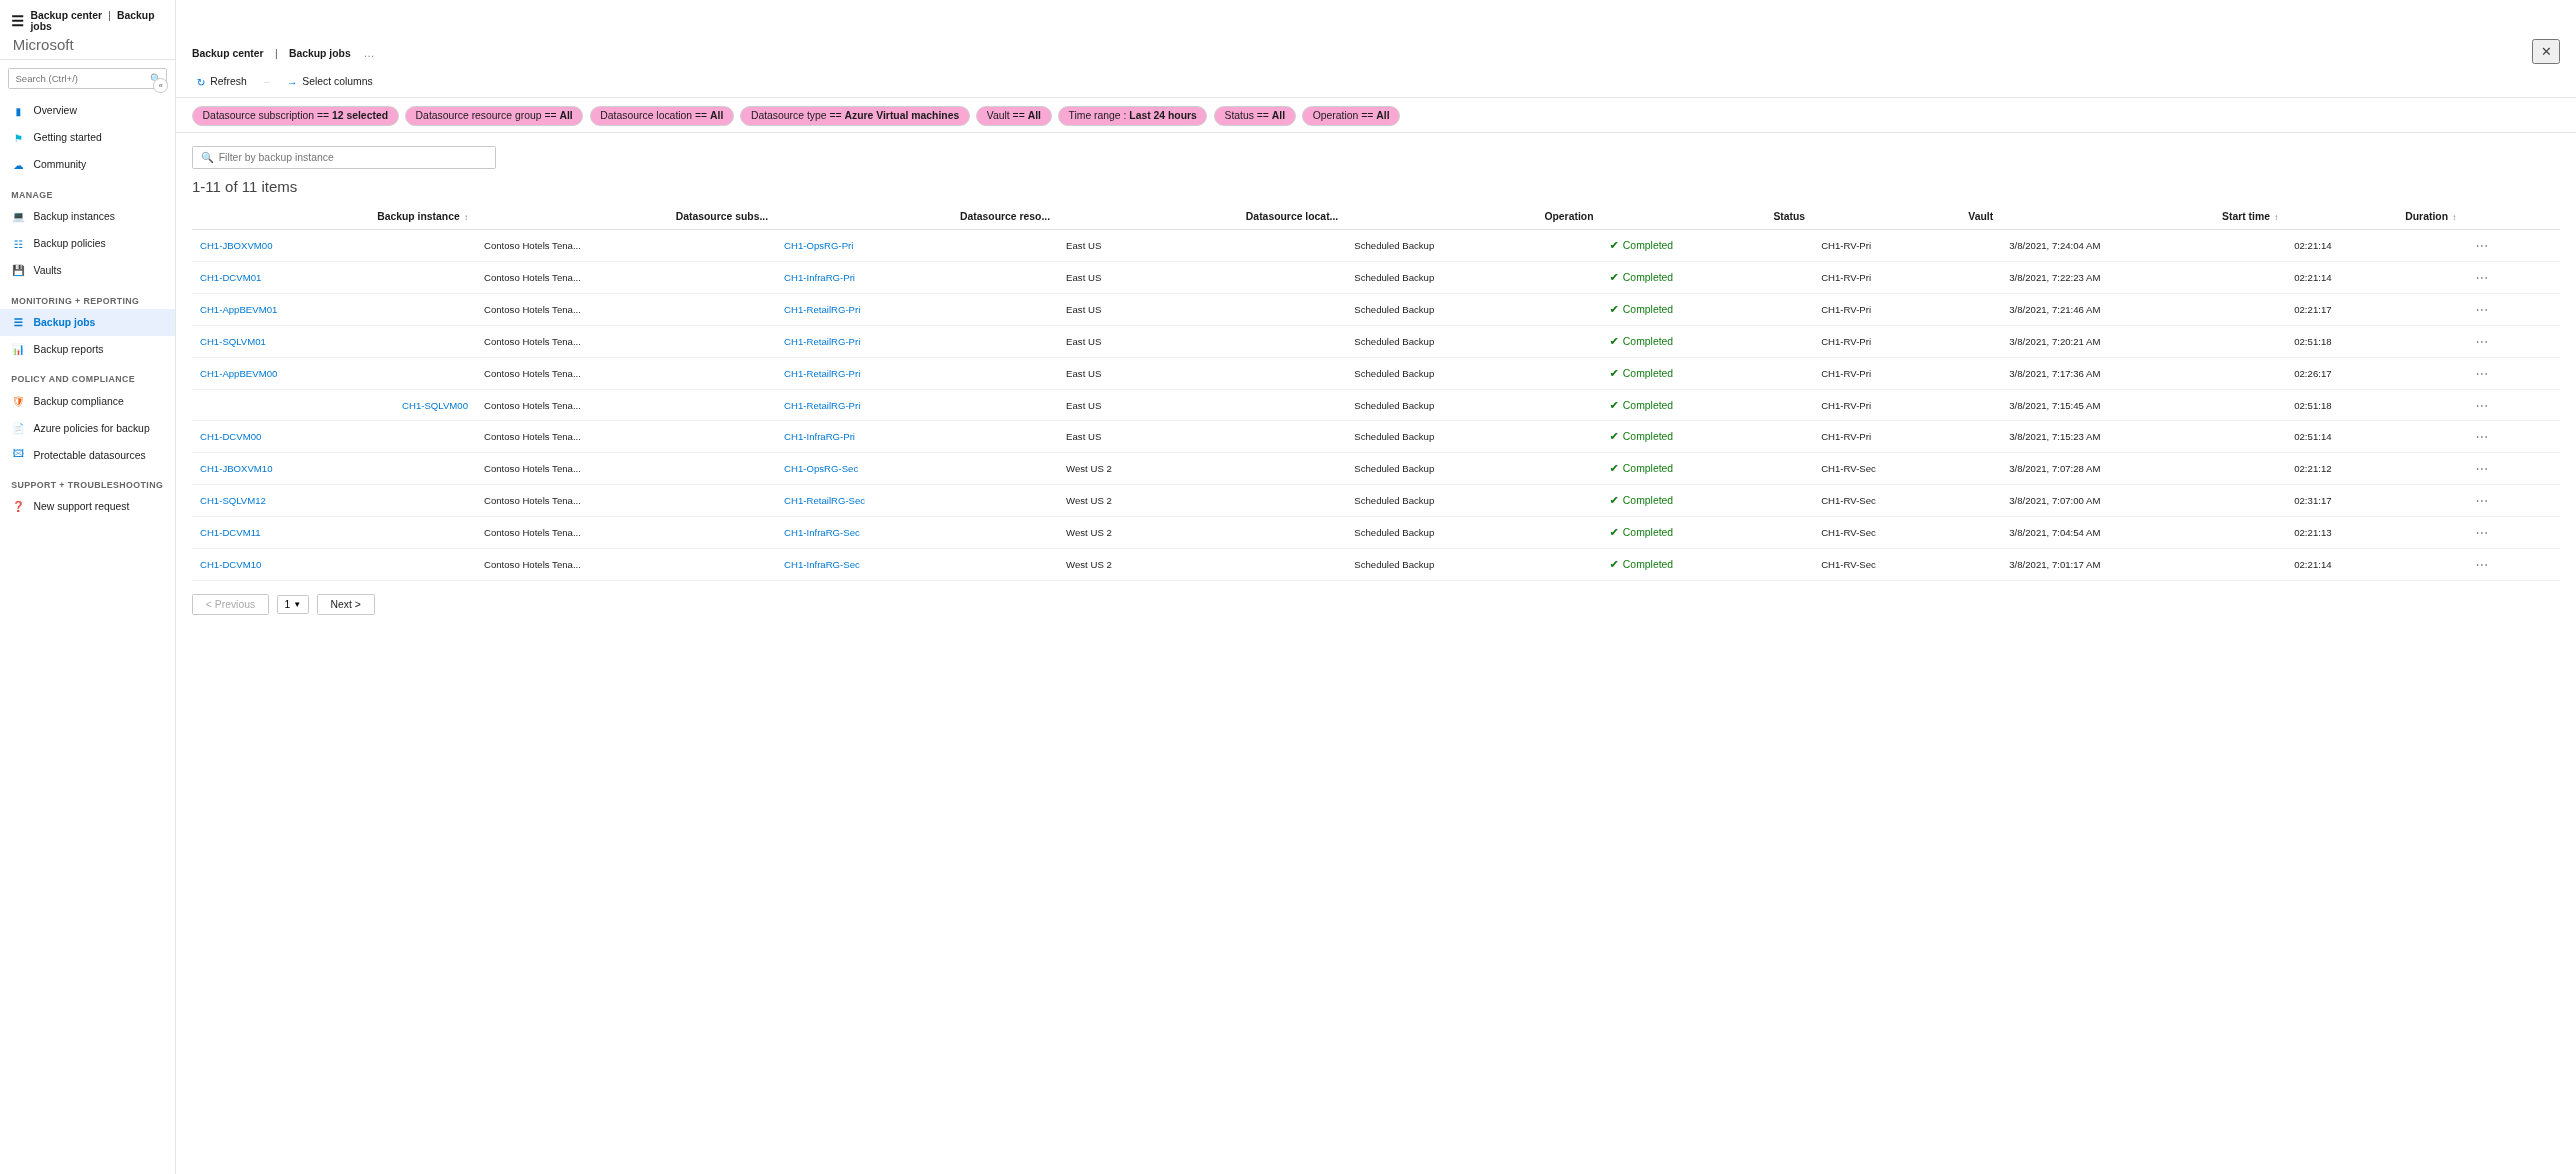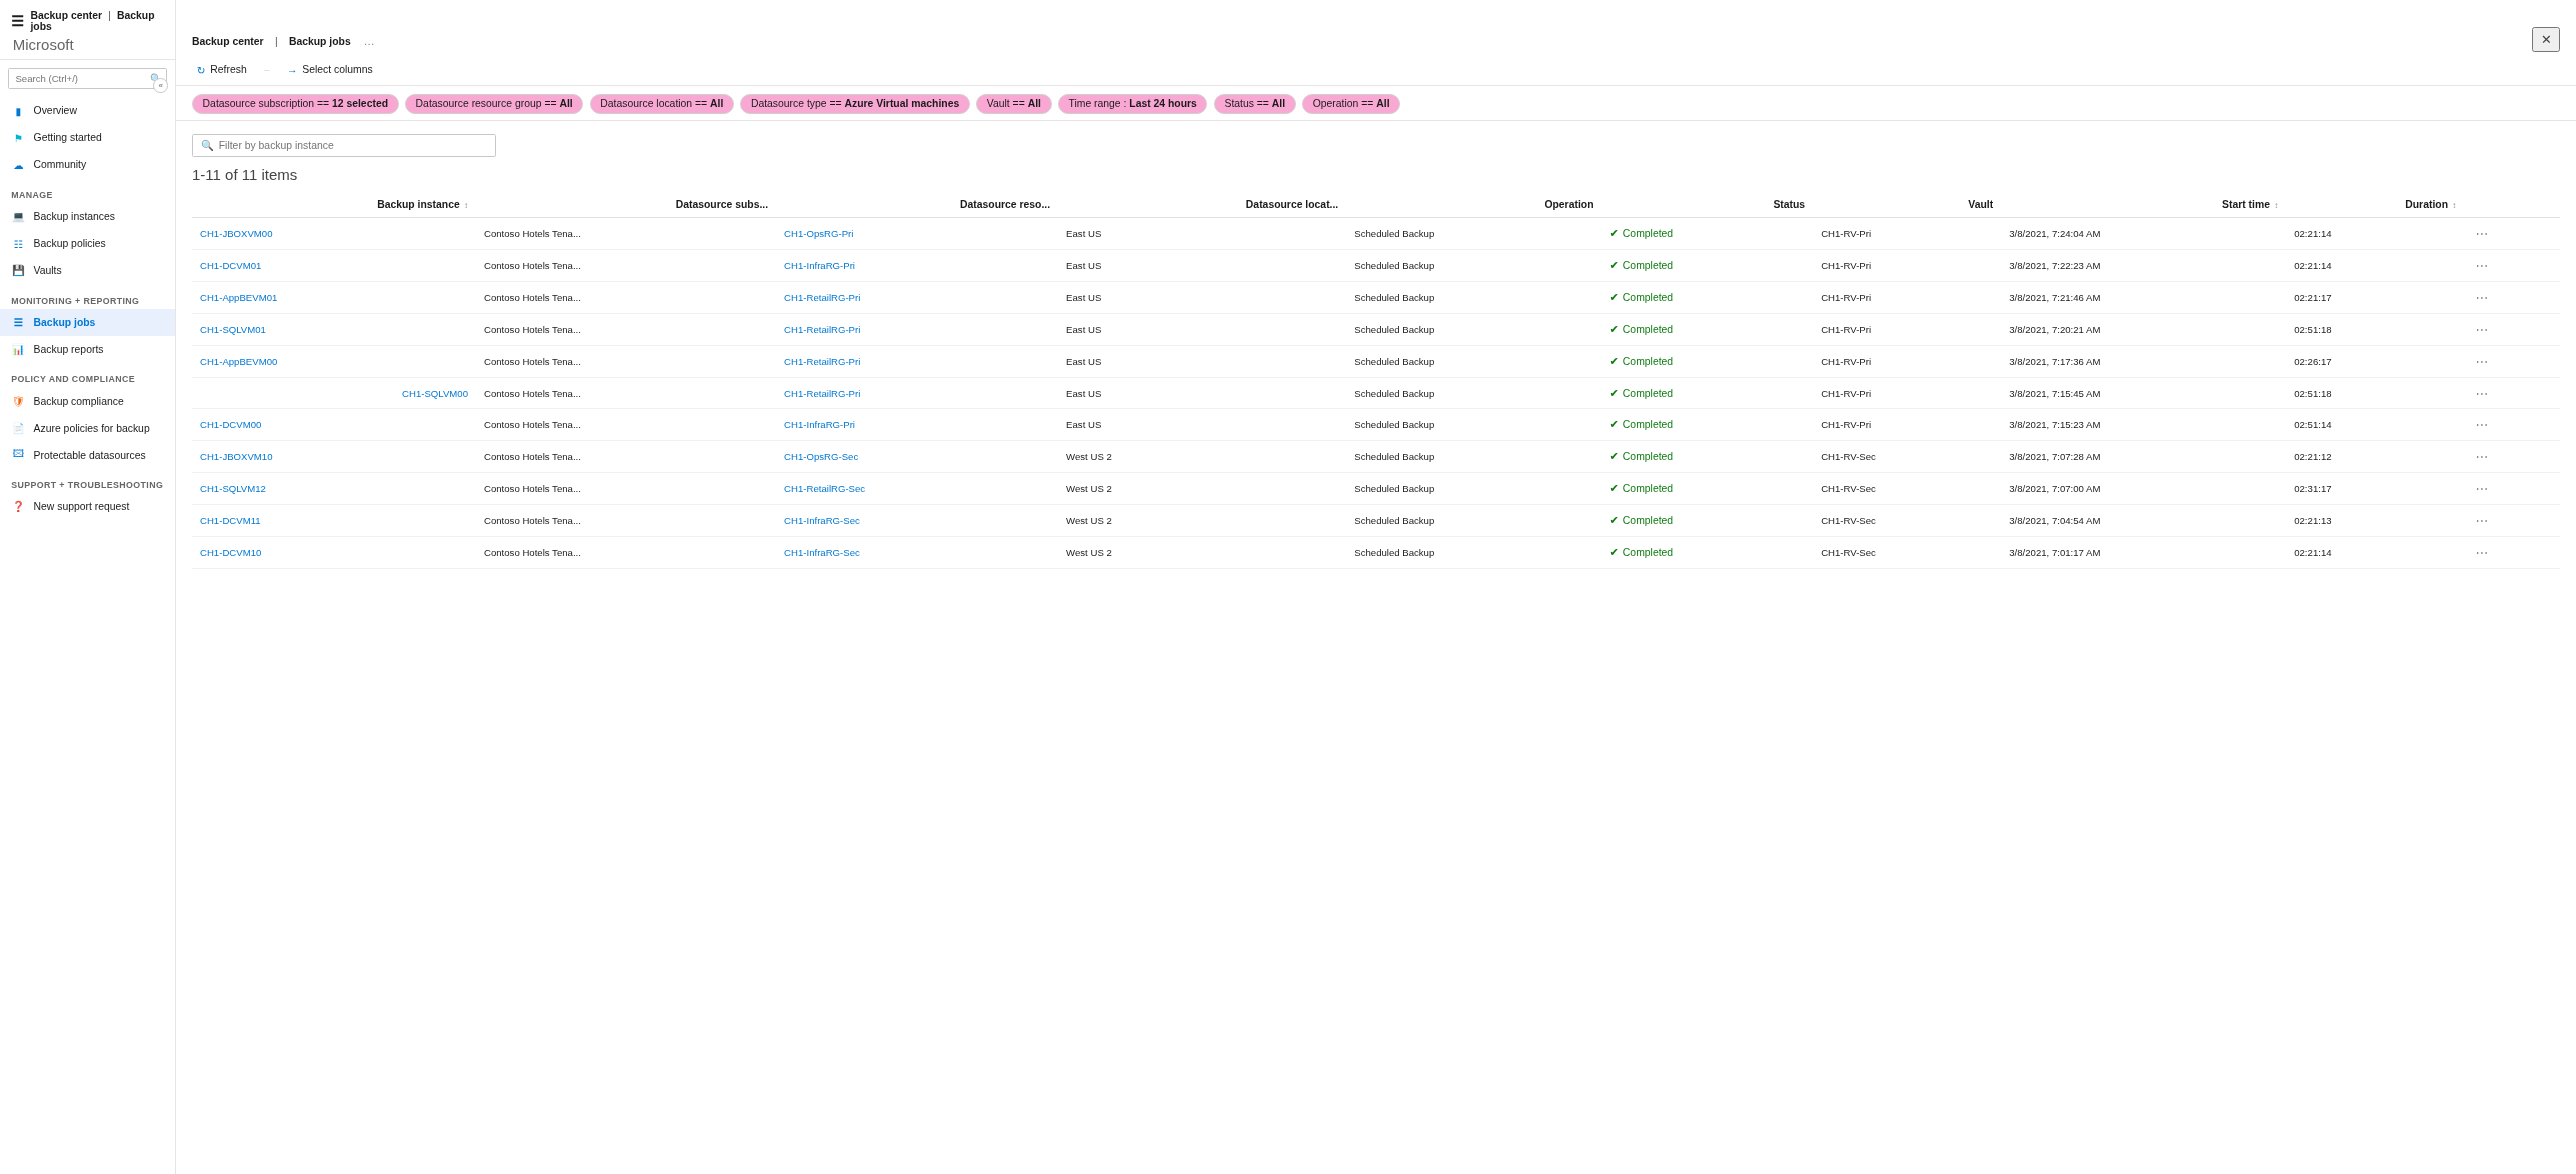--- a/index.html
+++ b/index.html
@@ -94,20 +94,21 @@
     .main {
       flex: 1;
       display: flex;
       flex-direction: column;
       overflow: hidden;
       background: #fff;
     }
     .main-header {
       padding: 27px 16px 0 16px;
       border-bottom: 0.8px solid #e5e5e5;
+      margin-top: 12px;
     }
     .main-title-row {
       display: flex;
       align-items: center;
       justify-content: space-between;
     }
     .main-title {
       font-size: 17.6px;
       font-weight: 600;
       color: #1b1b1b;
@@ -634,15 +635,23 @@
       <td>CH1-RV-Sec</td>
       <td>3/8/2021, 7:01:17 AM</td>
       <td>02:21:14</td>
       <td>
         <button class="more-btn">⋯</button>
       </td>
     </tr>
         </tbody>
     </table>
 
+    <div class="pagination">
+      <button class="page-btn disabled">&lt; Previous</button>
+      <div class="page-select">
+        <span>1</span>
+        <span style="font-size:8px;">▼</span>
+      </div>
+      <button class="page-btn">Next &gt;</button>
+    </div>
   </div>
 </div>
 
 
 </body></html>

